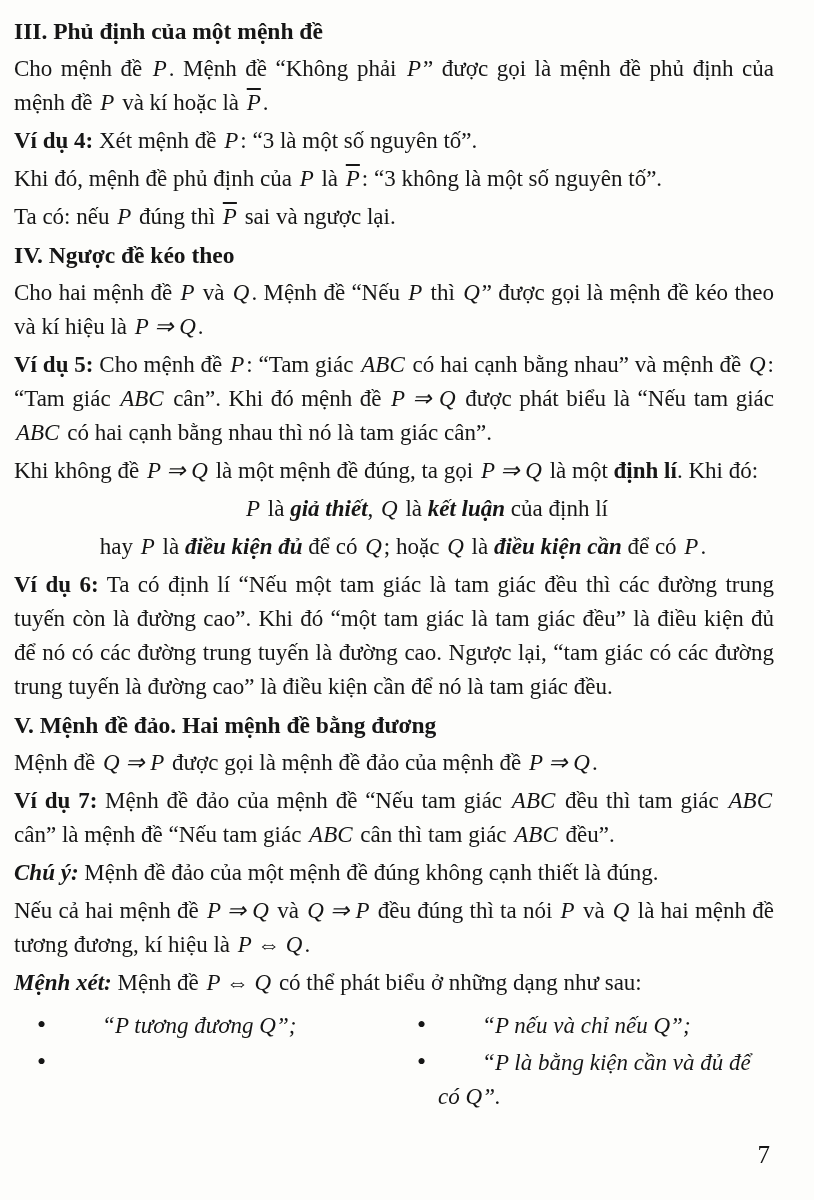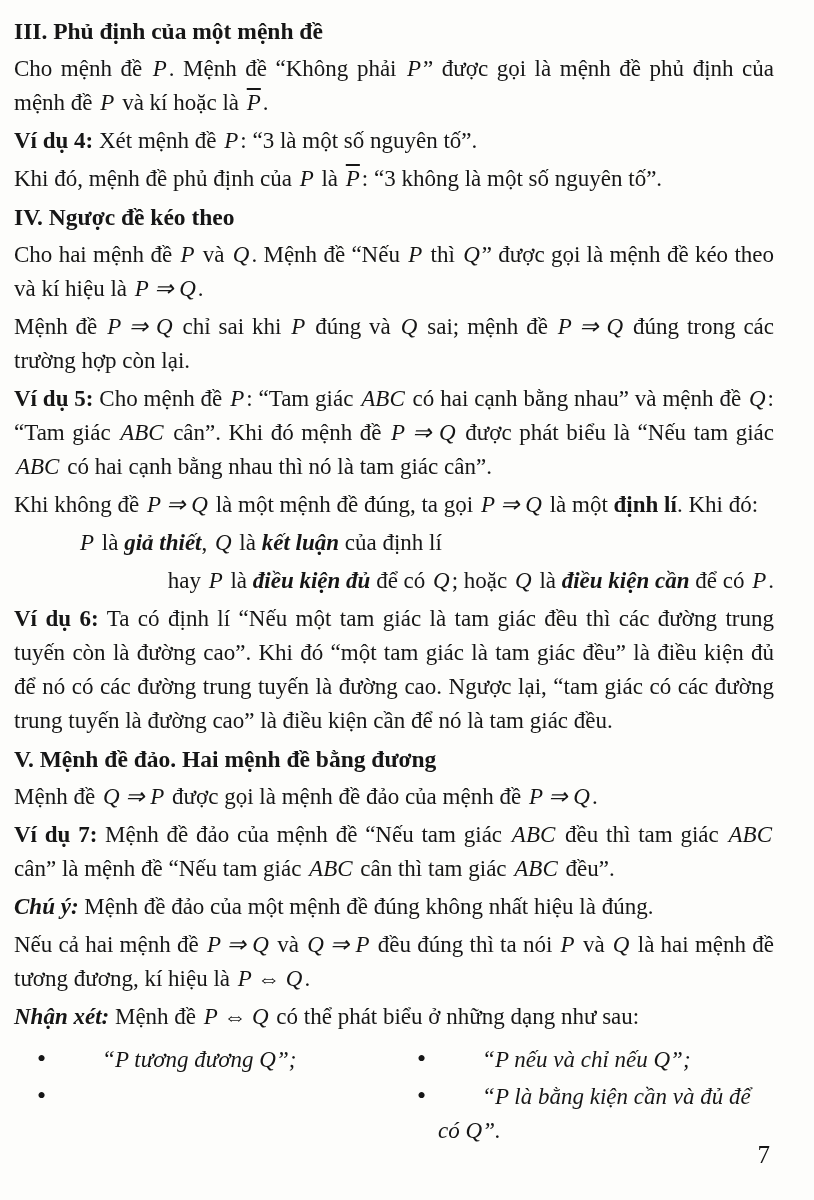--- a/index.html
+++ b/index.html
@@ -25,25 +25,25 @@
     font-weight: bold;
     margin: 2px 0 4px 0;
     text-align: left;
   }
   .para {
     margin: 0 0 4px 0;
     text-align: justify;
   }
   .para.indent-a {
     padding-left: 64px;
-    text-align: left;
+    text-align: center;
   }
   .para.indent-b {
     padding-left: 18px;
-    text-align: right;
+    text-align: center;
   }
   
   .r-n { }
   .r-b { font-weight: bold; }
   .r-i { font-style: italic; margin-left: 44px; }
   .r-bi { font-weight: bold; font-style: italic; }
   .r-m { font-style: italic; margin: 0 2px; }
   .r-mo {
     font-style: italic;
     margin: 0 2px;
@@ -82,48 +82,48 @@
 <div class="page">
 
   <h2 class="heading">III. Phủ định của một mệnh đề</h2>
 
   <p class="para"><span class="r-n">Cho mệnh đề </span><span class="r-m">P</span><span class="r-n">. Mệnh đề “Không phải </span><span class="r-m">P</span><span class="r-n">” được gọi là mệnh đề phủ định của mệnh đề </span><span class="r-m">P</span><span class="r-n"> và kí hoặc là </span><span class="r-mo">P</span><span class="r-n">.</span></p>
 
   <p class="para"><span class="r-b">Ví dụ 4:</span><span class="r-n"> Xét mệnh đề </span><span class="r-m">P</span><span class="r-n">: “3 là một số nguyên tố”.</span></p>
 
   <p class="para"><span class="r-n">Khi đó, mệnh đề phủ định của </span><span class="r-m">P</span><span class="r-n"> là </span><span class="r-mo">P</span><span class="r-n">: “3 không là một số nguyên tố”.</span></p>
 
+  <p class="para"><span class="r-n">Ta có: nếu </span><span class="r-m">P</span><span class="r-n"> đúng thì </span><span class="r-mo">P</span><span class="r-n"> sai và ngược lại.</span></p>
 
   <h2 class="heading">IV. Ngược đề kéo theo</h2>
 
   <p class="para"><span class="r-n">Cho hai mệnh đề </span><span class="r-m">P</span><span class="r-n"> và </span><span class="r-m">Q</span><span class="r-n">. Mệnh đề “Nếu </span><span class="r-m">P</span><span class="r-n"> thì </span><span class="r-m">Q</span><span class="r-n">” được gọi là mệnh đề kéo theo và kí hiệu là </span><span class="r-m">P ⇒ Q</span><span class="r-n">.</span></p>
 
-  <p class="para"><span class="r-n">Mệnh đề </span><span class="r-m">P ⇒ Q</span><span class="r-n"> chỉ sai khi </span><span class="r-m">P</span><span class="r-n"> đúng và </span><span class="r-m">Q</span><span class="r-n"> sai; mệnh đề </span><span class="r-m">P ⇒ Q</span><span class="r-n"> đúng trong các trường hợp còn lại.</span></p>
 
   <p class="para"><span class="r-b">Ví dụ 5:</span><span class="r-n"> Cho mệnh đề </span><span class="r-m">P</span><span class="r-n">: “Tam giác </span><span class="r-m">ABC</span><span class="r-n"> có hai cạnh bằng nhau” và mệnh đề </span><span class="r-m">Q</span><span class="r-n">: “Tam giác </span><span class="r-m">ABC</span><span class="r-n"> cân”. Khi đó mệnh đề </span><span class="r-m">P ⇒ Q</span><span class="r-n"> được phát biểu là “Nếu tam giác </span><span class="r-m">ABC</span><span class="r-n"> có hai cạnh bằng nhau thì nó là tam giác cân”.</span></p>
 
   <p class="para"><span class="r-n">Khi không đề </span><span class="r-m">P ⇒ Q</span><span class="r-n"> là một mệnh đề đúng, ta gọi </span><span class="r-m">P ⇒ Q</span><span class="r-n"> là một </span><span class="r-b">định lí</span><span class="r-n">. Khi đó:</span></p>
 
   <p class="para indent-a"><span class="r-m">P</span><span class="r-n"> là </span><span class="r-bi">giả thiết</span><span class="r-n">, </span><span class="r-m">Q</span><span class="r-n"> là </span><span class="r-bi">kết luận</span><span class="r-n"> của định lí</span></p>
 
   <p class="para indent-b"><span class="r-n">hay </span><span class="r-m">P</span><span class="r-n"> là </span><span class="r-bi">điều kiện đủ</span><span class="r-n"> để có </span><span class="r-m">Q</span><span class="r-n">; hoặc </span><span class="r-m">Q</span><span class="r-n"> là </span><span class="r-bi">điều kiện cần</span><span class="r-n"> để có </span><span class="r-m">P</span><span class="r-n">.</span></p>
 
   <p class="para"><span class="r-b">Ví dụ 6:</span><span class="r-n"> Ta có định lí “Nếu một tam giác là tam giác đều thì các đường trung tuyến còn là đường cao”. Khi đó “một tam giác là tam giác đều” là điều kiện đủ để nó có các đường trung tuyến là đường cao. Ngược lại, “tam giác có các đường trung tuyến là đường cao” là điều kiện cần để nó là tam giác đều.</span></p>
 
   <h2 class="heading">V. Mệnh đề đảo. Hai mệnh đề bằng đương</h2>
 
   <p class="para"><span class="r-n">Mệnh đề </span><span class="r-m">Q ⇒ P</span><span class="r-n"> được gọi là mệnh đề đảo của mệnh đề </span><span class="r-m">P ⇒ Q</span><span class="r-n">.</span></p>
 
   <p class="para"><span class="r-b">Ví dụ 7:</span><span class="r-n"> Mệnh đề đảo của mệnh đề “Nếu tam giác </span><span class="r-m">ABC</span><span class="r-n"> đều thì tam giác </span><span class="r-m">ABC</span><span class="r-n"> cân” là mệnh đề “Nếu tam giác </span><span class="r-m">ABC</span><span class="r-n"> cân thì tam giác </span><span class="r-m">ABC</span><span class="r-n"> đều”.</span></p>
 
-  <p class="para"><span class="r-bi">Chú ý:</span><span class="r-n"> Mệnh đề đảo của một mệnh đề đúng không nhất hiệu là đúng.</span></p>
+  <p class="para"><span class="r-bi">Chú ý:</span><span class="r-n"> Mệnh đề đảo của một mệnh đề đúng không cạnh thiết là đúng.</span></p>
 
   <p class="para"><span class="r-n">Nếu cả hai mệnh đề </span><span class="r-m">P ⇒ Q</span><span class="r-n"> và </span><span class="r-m">Q ⇒ P</span><span class="r-n"> đều đúng thì ta nói </span><span class="r-m">P</span><span class="r-n"> và </span><span class="r-m">Q</span><span class="r-n"> là hai mệnh đề tương đương, kí hiệu là </span><span class="r-m">P ⇔ Q</span><span class="r-n">.</span></p>
 
-  <p class="para"><span class="r-bi">Nhận xét:</span><span class="r-n"> Mệnh đề </span><span class="r-m">P ⇔ Q</span><span class="r-n"> có thể phát biểu ở những dạng như sau:</span></p>
+  <p class="para"><span class="r-bi">Mệnh xét:</span><span class="r-n"> Mệnh đề </span><span class="r-m">P ⇔ Q</span><span class="r-n"> có thể phát biểu ở những dạng như sau:</span></p>
 
   <div class="bullets">
     <div class="bullet-item">
       <span class="bullet-dot">•</span>
       <span class="bullet-text"><span class="r-i">“P tương đương Q”;</span></span>
     </div>
     <div class="bullet-item">
       <span class="bullet-dot">•</span>
       <span class="bullet-text"><span class="r-i">“P nếu và chỉ nếu Q”;</span></span>
     </div>

